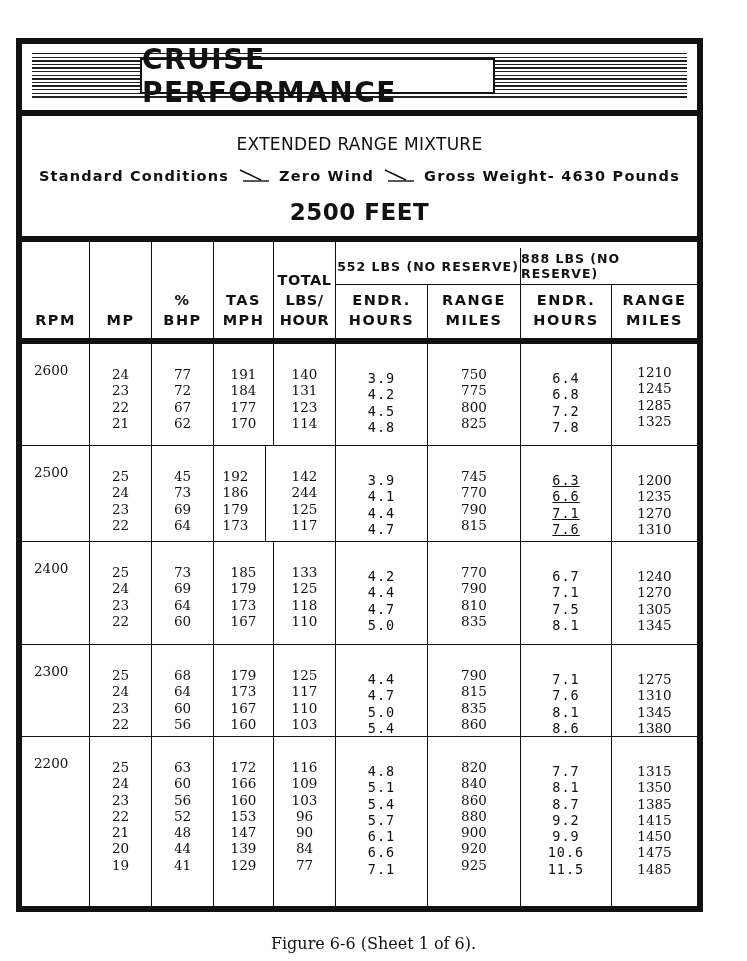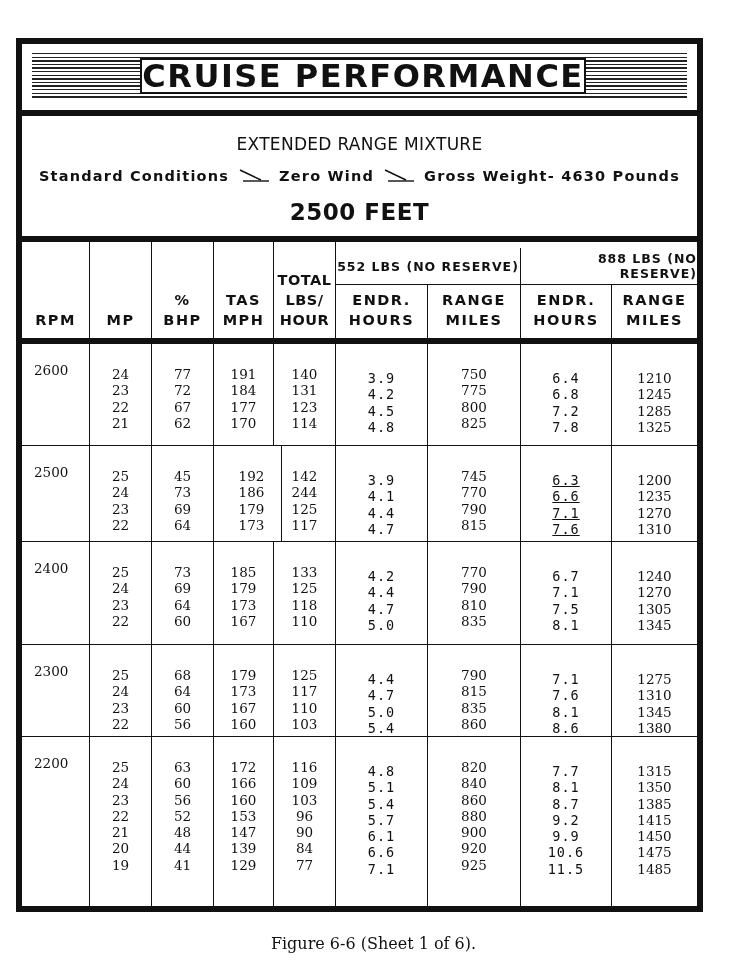--- a/index.html
+++ b/index.html
@@ -11,24 +11,24 @@
   
   .title-band {
     position:absolute; left:0; top:0; width:675px; height:66px;
     border-bottom:6px solid #111;
   }
   .stripes {
     position:absolute; left:10px; right:10px; top:9px; height:46px;
     background: repeating-linear-gradient(to bottom, #222 0px, #222 1.4px, #fff 1.4px, #fff 3.6px);
   }
   .title-box {
-    position:absolute; left:118px; top:14px; width:446px; height:36px;
+    position:absolute; left:118px; top:14px; width:355px; height:36px;
     background:#fff; border:2px solid #111; box-sizing:border-box;
     display:flex; align-items:center; justify-content:center;
-    font-family:"DejaVu Sans", sans-serif; font-weight:bold; font-size:32px; letter-spacing:1.5px;
+    font-family:"DejaVu Sans", sans-serif; font-weight:bold; font-size:28px; letter-spacing:1.5px;
   }
   
   .sub-block {
     position:absolute; left:0; top:72px; width:675px; height:120px;
     border-bottom:6px solid #111; text-align:center;
     font-family:"DejaVu Sans", sans-serif;
   }
   .mixture { position:absolute; left:0; right:0; top:18px; font-size:17px; letter-spacing:0.3px; }
   .conditions {
     position:absolute; left:0; right:0; top:52px; font-size:14.5px; font-weight:bold; letter-spacing:1.2px;
@@ -111,21 +111,21 @@
       <div class="col" style="left:192px;width:60px;">
           <div class="hcell">TAS
 MPH</div>
         </div>
       <div class="col" style="left:252px;width:62px;">
           <div class="hcell" style="letter-spacing:0.5px;">TOTAL
 LBS/
 HOUR</div>
         </div>
       <div class="group-hdr" style="left:314px;width:185px;border-right:1.6px solid #111;">552 LBS (NO RESERVE)</div>
-      <div class="group-hdr" style="left:499px;width:176px;text-align:right;">888 LBS (NO RESERVE)</div>
+      <div class="group-hdr" style="left:499px;width:176px;">888 LBS (NO RESERVE)</div>
       <div class="col" style="left:314px;width:92px;top:43px;">
           <div class="hcell">ENDR.
 HOURS</div>
         </div>
       <div class="col" style="left:406px;width:93px;top:43px;">
           <div class="hcell">RANGE
 MILES</div>
         </div>
       <div class="col" style="left:499px;width:91px;top:43px;">
           <div class="hcell">ENDR.
@@ -177,21 +177,21 @@
             <div>775</div>
             <div>800</div>
             <div>825</div>
           </div>
           <div class="cell mono" style="left: 499px; width: 91px; border-right: 1.6px solid rgb(17, 17, 17); padding-top: 26px;">
             <div>6.4</div>
             <div>6.8</div>
             <div>7.2</div>
             <div>7.8</div>
           </div>
-          <div class="cell" style="left: 590px; width: 85px; padding-top: 26px;">
+          <div class="cell" style="left: 590px; width: 85px; padding-top: 20px;">
             <div>1210</div>
             <div>1245</div>
             <div>1285</div>
             <div>1325</div>
           </div>
         </div>
         <div class="grp" style="top: 102px; height: 96px;">
           <div class="cell rpm" style="left: 0px; width: 68px; border-right: 1.6px solid rgb(17, 17, 17);">
             <div>2500</div>
           </div>
@@ -200,21 +200,21 @@
             <div>24</div>
             <div>23</div>
             <div>22</div>
           </div>
           <div class="cell" style="left: 130px; width: 62px; border-right: 1.6px solid rgb(17, 17, 17);">
             <div>45</div>
             <div>73</div>
             <div>69</div>
             <div>64</div>
           </div>
-          <div class="cell" style="left: 200px; width: 60px; border-right: 1.6px solid rgb(17, 17, 17);">
+          <div class="cell" style="left: 184px; width: 60px; border-right: 1.6px solid rgb(17, 17, 17);">
             <div>192</div>
             <div>186</div>
             <div>179</div>
             <div>173</div>
           </div>
           <div class="cell" style="left: 252px; width: 62px; border-right: 1.6px solid rgb(17, 17, 17);">
             <div>142</div>
             <div>244</div>
             <div>125</div>
             <div>117</div>

